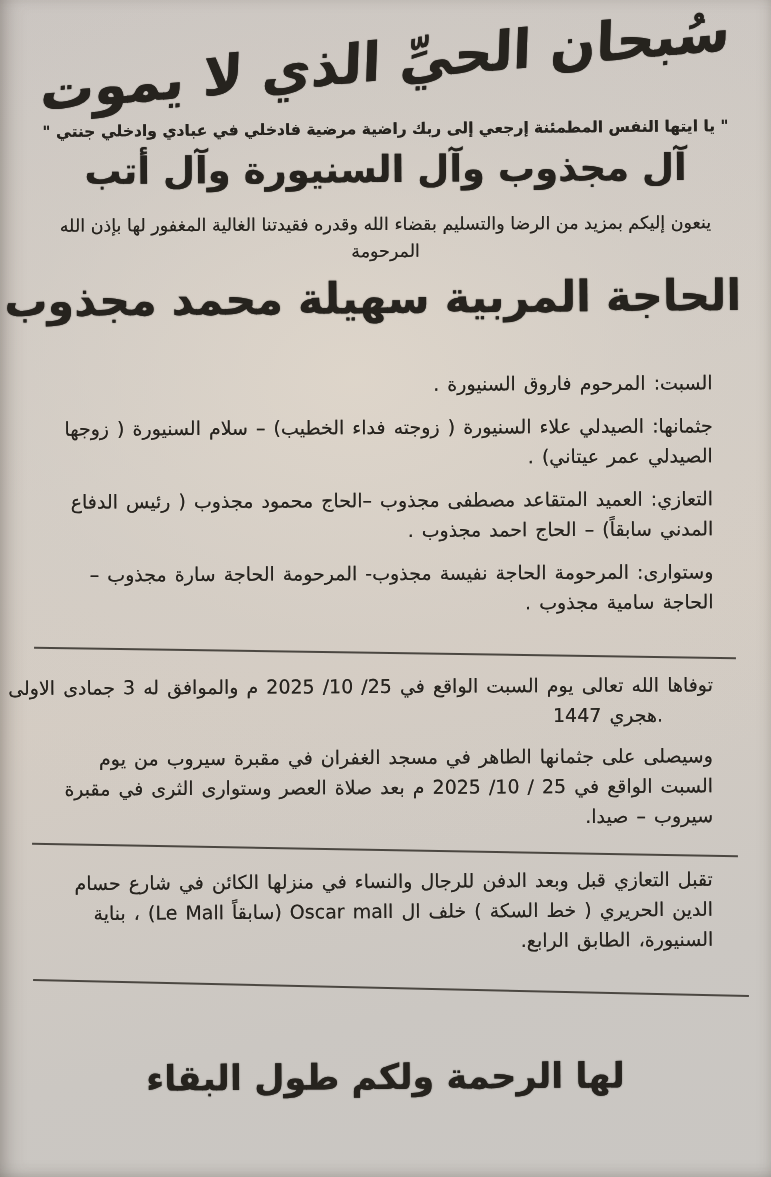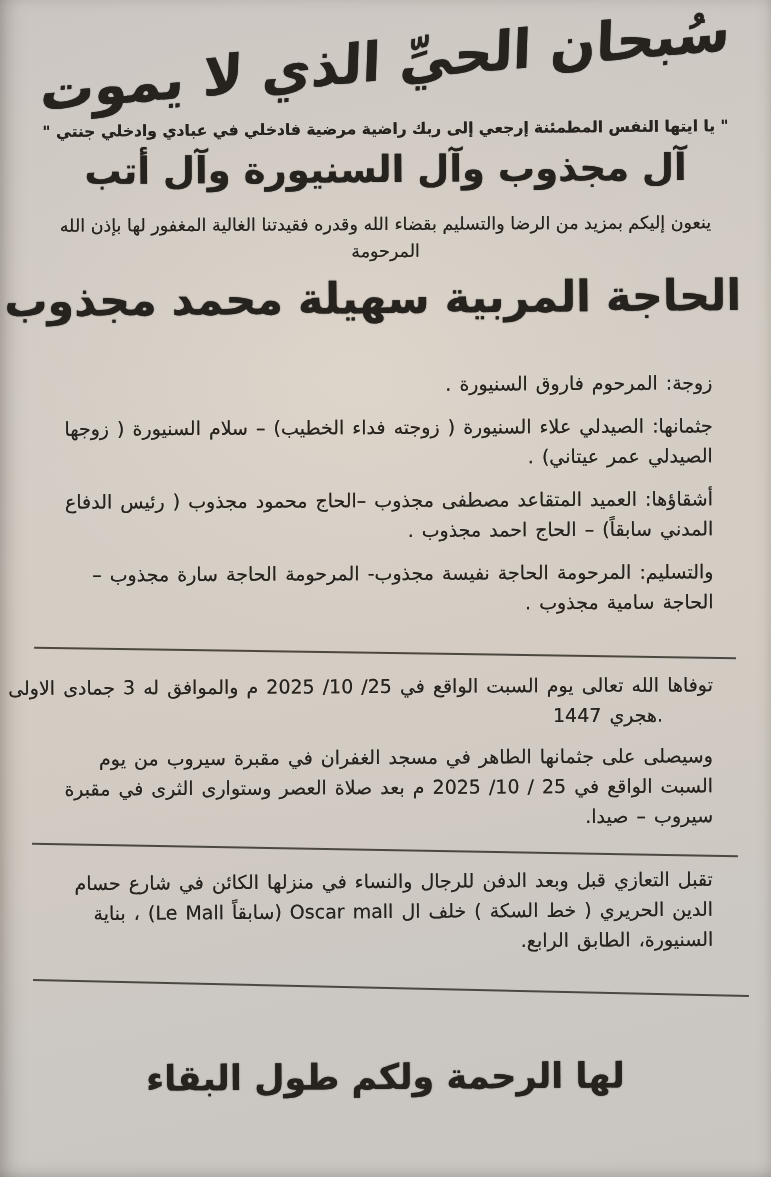--- a/index.html
+++ b/index.html
@@ -98,24 +98,24 @@
     <div class="families">آل مجذوب وآل السنيورة وآل أتب</div>
 
     <div class="intro">
       <div>ينعون إليكم بمزيد من الرضا والتسليم بقضاء الله وقدره فقيدتنا الغالية المغفور لها بإذن الله</div>
       <div>المرحومة</div>
     </div>
 
     <div class="deceased-name">الحاجة المربية سهيلة محمد مجذوب</div>
 
     <div class="relations bodytext">
-      <p><span>زوجة:</span><span> المرحوم فاروق السنيورة .</span></p>
+      <p><span>السبت:</span><span> المرحوم فاروق السنيورة .</span></p>
       <p><span>جثمانها:</span><span> الصيدلي علاء السنيورة ( زوجته فداء الخطيب) – سلام السنيورة ( زوجها الصيدلي عمر عيتاني) .</span></p>
-      <p><span>أشقاؤها:</span><span> العميد المتقاعد مصطفى مجذوب –الحاج محمود مجذوب ( رئيس الدفاع المدني سابقاً) – الحاج احمد مجذوب .</span></p>
-      <p><span>والتسليم:</span><span> المرحومة الحاجة نفيسة مجذوب- المرحومة الحاجة سارة مجذوب – الحاجة سامية مجذوب .</span></p>
+      <p><span>التعازي:</span><span> العميد المتقاعد مصطفى مجذوب –الحاج محمود مجذوب ( رئيس الدفاع المدني سابقاً) – الحاج احمد مجذوب .</span></p>
+      <p><span>وستوارى:</span><span> المرحومة الحاجة نفيسة مجذوب- المرحومة الحاجة سارة مجذوب – الحاجة سامية مجذوب .</span></p>
     </div>
 
     <hr class="rule rule1">
 
     <div class="death bodytext">
       <div class="line1">توفاها الله تعالى يوم  السبت الواقع في 25/ 10/ 2025 م والموافق له 3 جمادى الاولى</div>
       <div class="line2">1447 هجري.</div>
     </div>
 
     <div class="funeral bodytext">وسيصلى على جثمانها الطاهر في مسجد الغفران في مقبرة سيروب  من يوم السبت الواقع في 25 / 10/ 2025 م بعد صلاة العصر وستوارى الثرى في مقبرة  سيروب – صيدا.</div>

